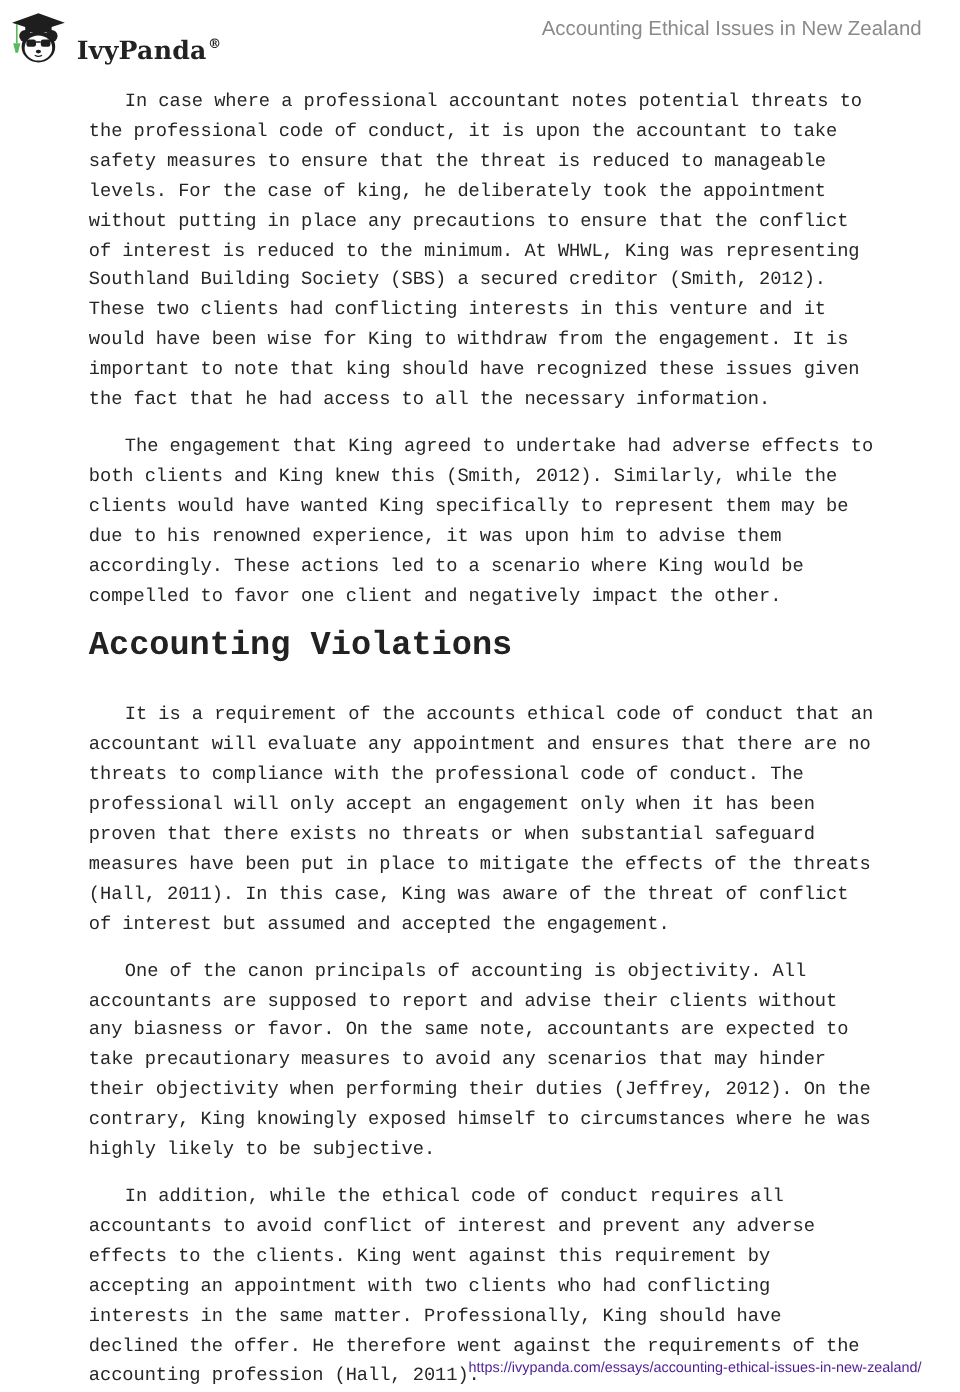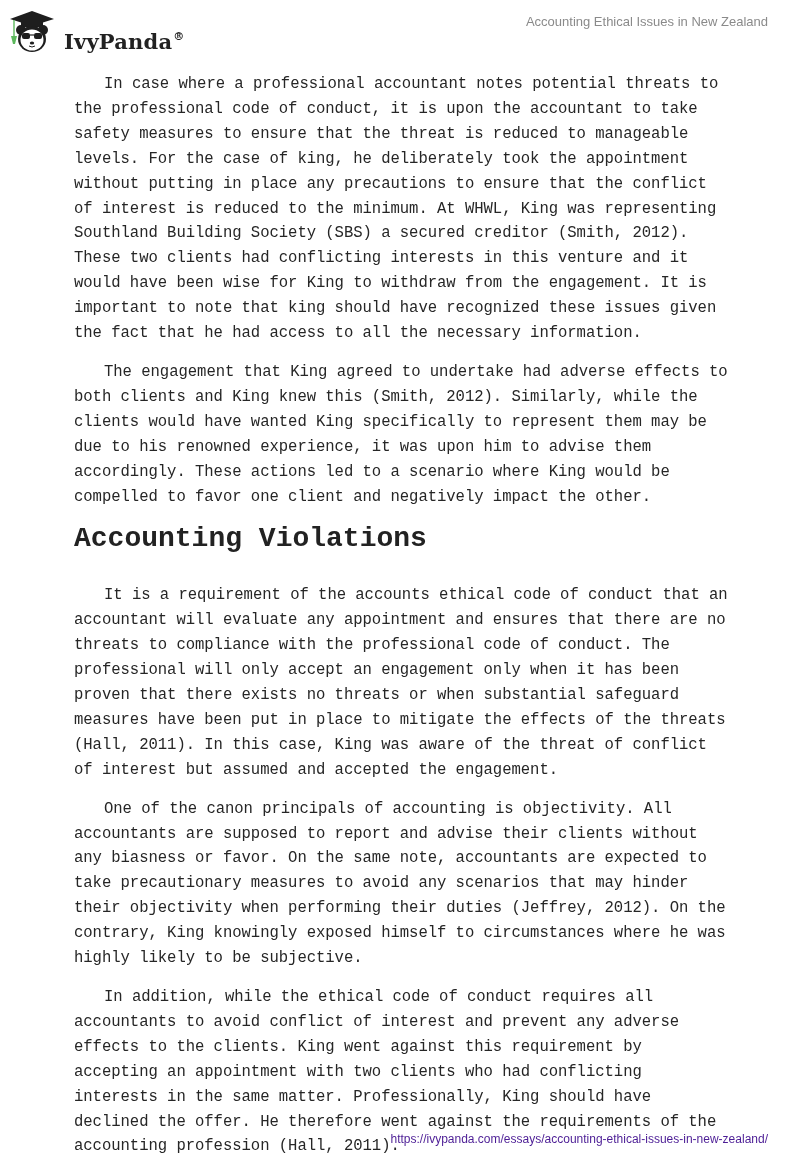--- a/index.html
+++ b/index.html
@@ -20,21 +20,21 @@
     }
     .logo svg { width: 56px; height: 46px; }
     .logo-text {
       font-family: "DejaVu Serif", serif;
       font-weight: bold; font-size: 21px; color: #222;
       margin-left: 4px; margin-top: 4px; letter-spacing: 0.2px;
     }
     .logo-text sup { font-size: 11px; vertical-align: 9px; margin-left: 1px; }
     .doc-title {
       position: absolute; right: 32px; top: 14px;
-      font-size: 13px; color: #8a8a8a;
+      font-size: 17px; color: #8a8a8a;
     }
     .content {
       position: absolute; left: 74px; top: 72px; width: 660px; font-family: Liberation Mono, monospace;
     }
     p.para {
       font-size: 15.6px; line-height: 24.9px; color: #262626;
       text-indent: 30px; margin-bottom: 14px;
       letter-spacing: -0.05px;
     }
     h2.section {

